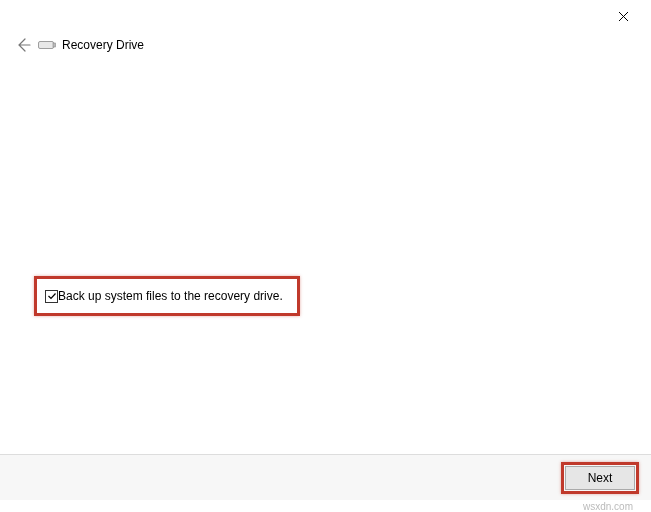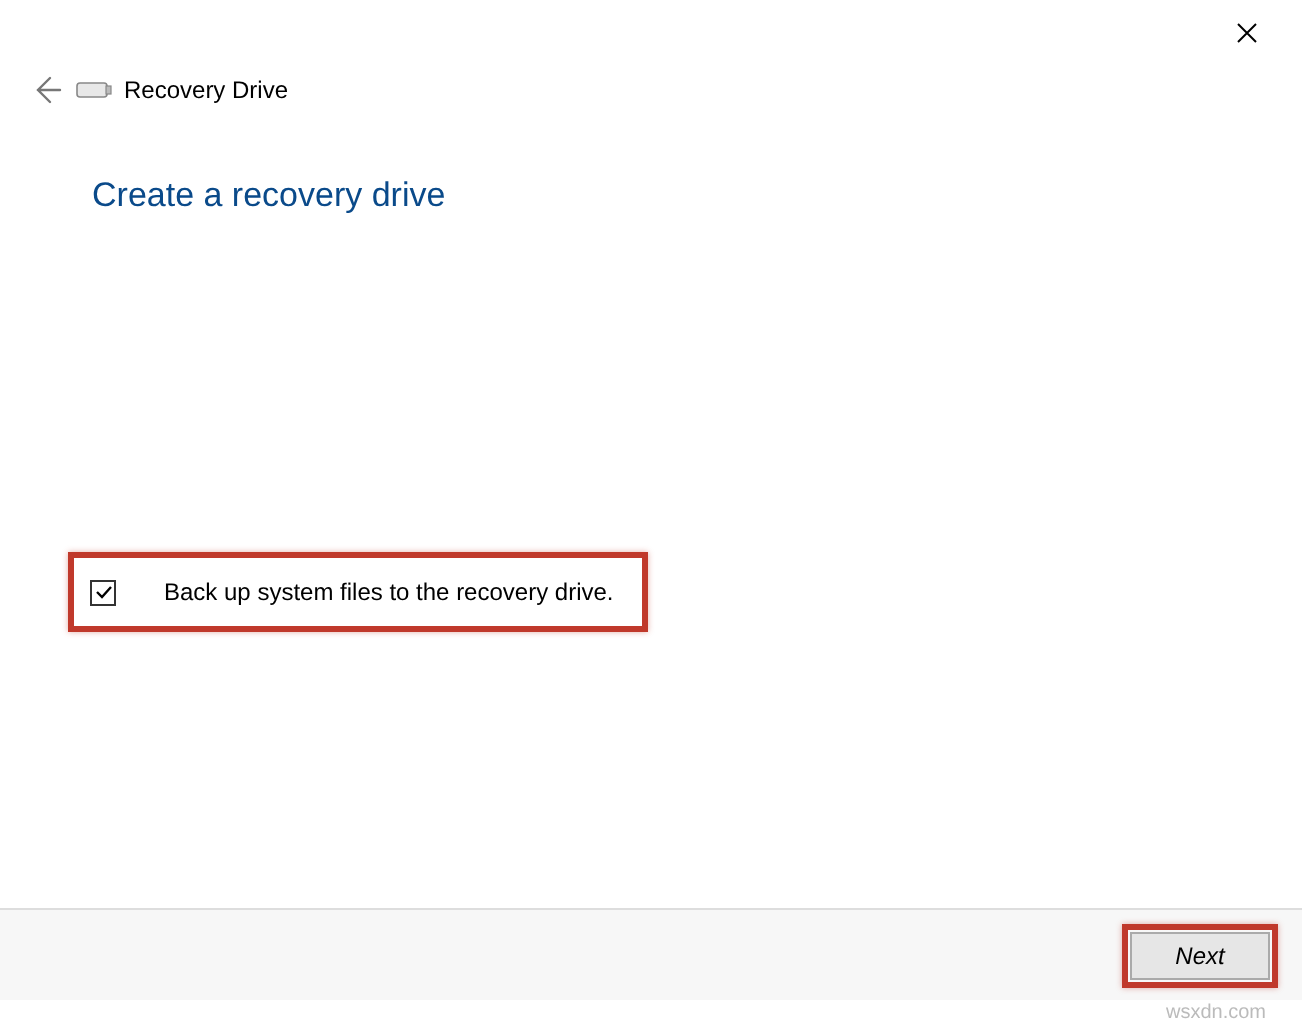--- a/index.html
+++ b/index.html
@@ -75,21 +75,21 @@
       position: absolute;
       left: 34px;
       top: 276px;
       border: 3px solid #c0392b;
       padding: 10px 14px 10px 8px;
       box-shadow: 0 0 3px rgba(192,57,43,0.4);
     }
     .checkbox-row {
       display: flex;
       align-items: center;
-      gap: 24px;
+      gap: 0;
     }
     .checkbox {
       width: 13px;
       height: 13px;
       border: 1px solid #333;
       display: flex;
       align-items: center;
       justify-content: center;
       font-size: 10px;
       line-height: 1;
@@ -115,21 +115,20 @@
       min-width: 70px;
       height: 24px;
       border: 1px solid #aaa;
       background: #e9e9e9;
       font-size: 12px;
       display: flex;
       align-items: center;
       justify-content: center;
       cursor: pointer;
       font-family: inherit;
-      font-style: italic;
     }
     .btn.primary {
       background: #e6e6e6;
     }
     .btn-highlight {
       border: 3px solid #c0392b;
       box-shadow: 0 0 3px rgba(192,57,43,0.4);
       padding: 1px;
     }
     .watermark {
@@ -160,21 +159,20 @@
   <div class="title-icon">
     <svg viewBox="0 0 18 10">
         <rect x="0.5" y="1.5" width="15" height="7" rx="1.5" fill="#e8e8e8" stroke="#888" stroke-width="0.8"></rect>
         <rect x="15" y="3" width="2.5" height="4" fill="#bbb" stroke="#888" stroke-width="0.6"></rect>
       </svg>
   </div>
   <div class="title-text">Recovery Drive</div>
 </div>
 
 <div class="content">
-  <div class="heading">Create a recovery drive</div>
 </div>
 
 <div class="checkbox-wrap">
   <div class="checkbox-row">
     <div class="checkbox">
       <svg width="10" height="10" viewBox="0 0 10 10">
           <path d="M1.5 5 L4 7.5 L8.5 2.5" stroke="#000" stroke-width="1.2" fill="none"></path>
         </svg>
     </div>
     <div class="checkbox-label">Back up system files to the recovery drive.</div>

